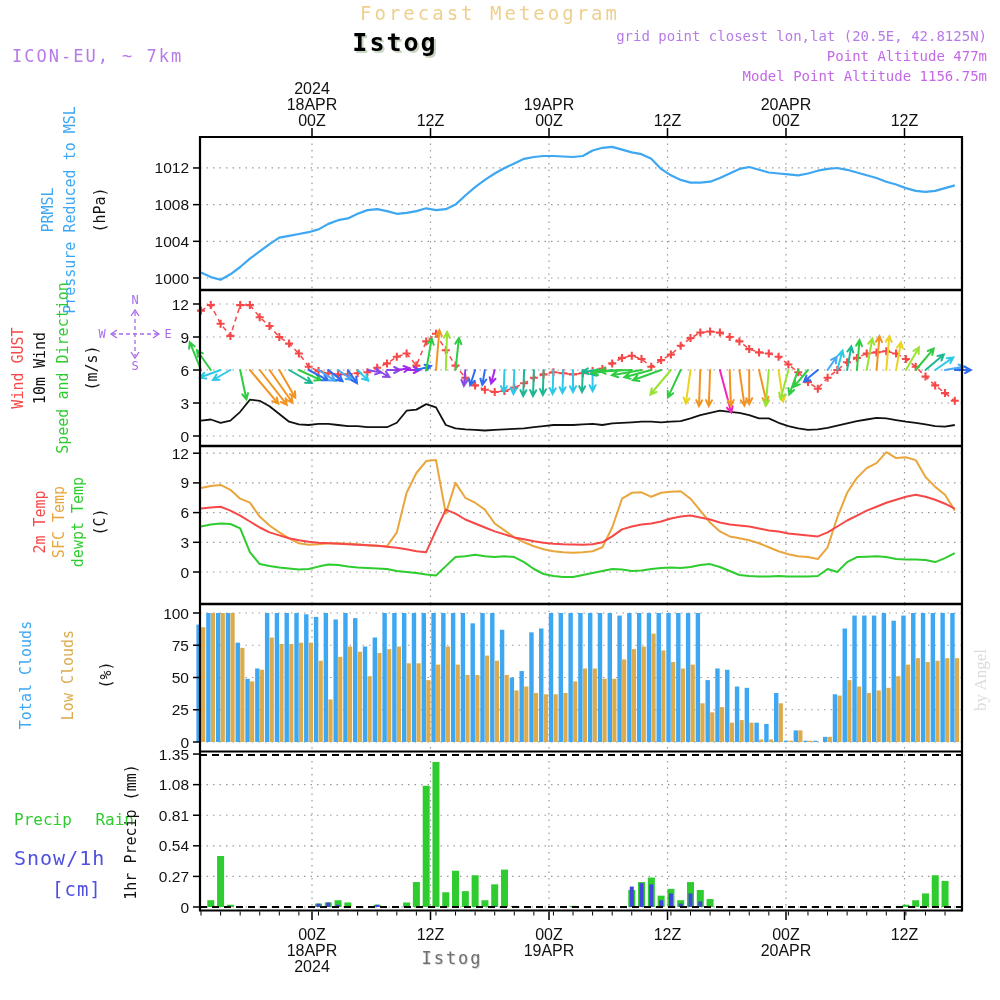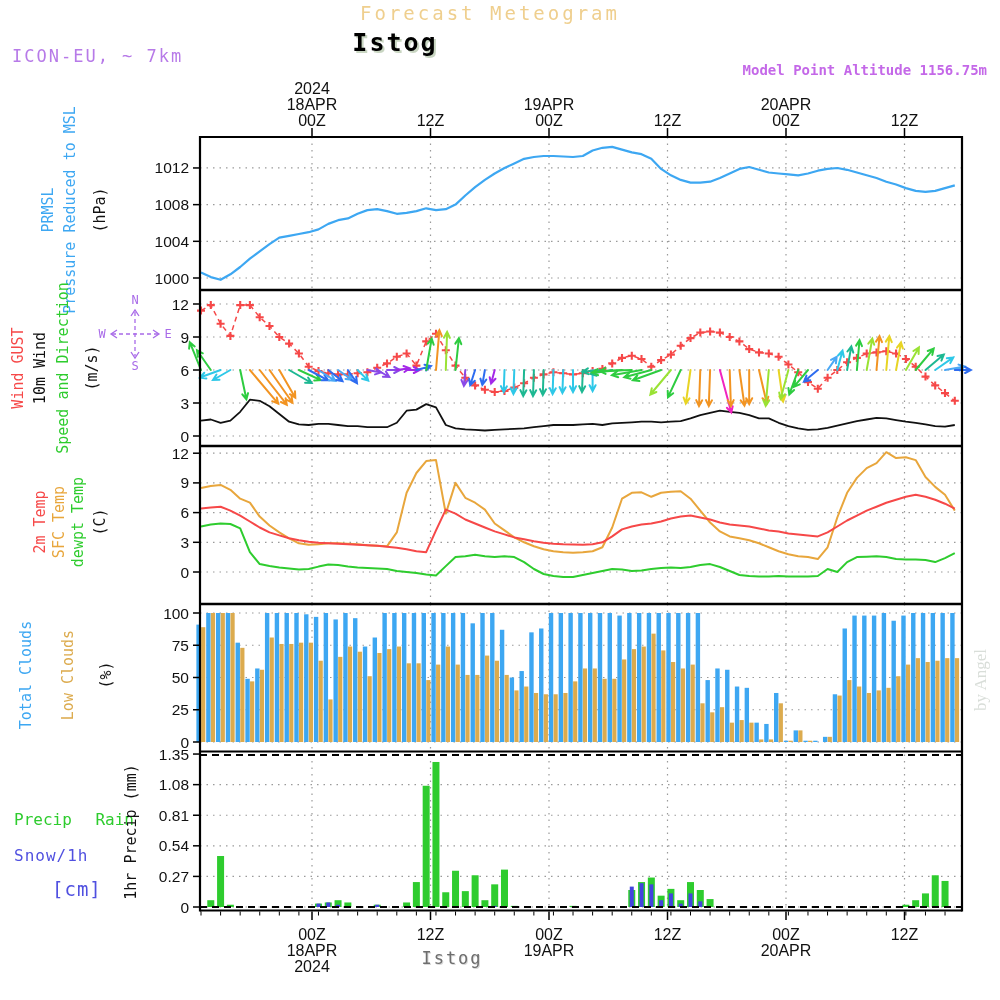--- a/index.html
+++ b/index.html
@@ -17,21 +17,23 @@
   .wm{color:#d9ded9;font-family:"Liberation Serif", serif;}
 </style>
 </head>
 <body>
 
 <div id="page">
 
   <div class="abs ctr" style="left:280px;top:2px;width:420px;font-size:19px;letter-spacing:3px;color:#efcf8e;text-align:center;">Forecast Meteogram</div>
   <div class="abs ctr title" style="left:320px;top:28px;width:150px;font-size:25px;letter-spacing:2px;">Istog</div>
   <div class="abs hdr-violet" style="left:12px;top:46px;font-size:17px;letter-spacing:2px;">ICON-EU, ~ 7km</div>
-  <div class="abs rt hdr-mag" style="left:585px;top:62px;width:402px;font-size:14px;font-weight:bold;">Model Point Altitude 1156.75m</div>
+  <div class="abs rt hdr-violet" style="left:585px;top:28px;width:402px;font-size:14px;">grid point closest lon,lat (20.5E, 42.8125N)</div>
+  <div class="abs rt hdr-mag" style="left:585px;top:48px;width:402px;font-size:14px;">Point Altitude 477m</div>
+  <div class="abs rt hdr-mag" style="left:585px;top:68px;width:402px;font-size:14px;">Model Point Altitude 1156.75m</div>
 
   <div class="vlab" style="left:48px;top:210px;font-size:15px;color:#3da7f2;">PRMSL</div>
   <div class="vlab" style="left:70px;top:210px;font-size:15px;color:#3da7f2;">Pressure Reduced to MSL</div>
   <div class="vlab" style="left:100px;top:210px;font-size:15px;color:#111;">(hPa)</div>
 
   <div class="vlab" style="left:18px;top:368px;font-size:15px;color:#f64848;">Wind GUST</div>
   <div class="vlab" style="left:40px;top:368px;font-size:15px;color:#111;">10m Wind</div>
   <div class="vlab" style="left:63px;top:368px;font-size:15px;color:#2ecc2e;">Speed and Direction</div>
   <div class="vlab" style="left:92px;top:368px;font-size:15px;color:#111;">(m/s)</div>
 
@@ -57,21 +59,21 @@
   <div class="vlab" style="left:40px;top:522px;font-size:15px;color:#f64848;">2m Temp</div>
   <div class="vlab" style="left:59px;top:522px;font-size:15px;color:#e8a63c;">SFC Temp</div>
   <div class="vlab" style="left:78px;top:522px;font-size:15px;color:#2ecc2e;">dewpt Temp</div>
   <div class="vlab" style="left:100px;top:522px;font-size:15px;color:#111;">(C)</div>
 
   <div class="vlab" style="left:26px;top:675px;font-size:15px;color:#3da7f2;">Total Clouds</div>
   <div class="vlab" style="left:68px;top:675px;font-size:15px;color:#dcab4e;">Low Clouds</div>
   <div class="vlab" style="left:106px;top:675px;font-size:15px;color:#111;">(%)</div>
 
   <div class="abs" style="left:14px;top:810px;font-size:16px;color:#2ecc2e;word-spacing:14px;">Precip Rain</div>
-  <div class="abs" style="left:14px;top:846px;font-size:16px;color:#5050e0;letter-spacing:1px;">Snow/1h</div>
+  <div class="abs" style="left:14px;top:846px;font-size:20px;color:#5050e0;letter-spacing:1px;">Snow/1h</div>
   <div class="abs" style="left:52px;top:878px;font-size:19px;color:#5050e0;letter-spacing:1px;">[cm]</div>
   <div class="vlab" style="left:131px;top:832px;font-size:15px;color:#111;">1hr Precip (mm)</div>
 
   <svg id="plot" width="1000" height="1000">
       <g>
         <line x1="312" y1="137" x2="312" y2="290" stroke="#9a9a9a" stroke-width="1.2" stroke-dasharray="1.5 5" fill="none"></line>
         <line x1="312" y1="290" x2="312" y2="446" stroke="#9a9a9a" stroke-width="1.2" stroke-dasharray="1.5 5" fill="none"></line>
         <line x1="312" y1="446" x2="312" y2="604" stroke="#9a9a9a" stroke-width="1.2" stroke-dasharray="1.5 5" fill="none"></line>
         <line x1="312" y1="604" x2="312" y2="751.5" stroke="#9a9a9a" stroke-width="1.2" stroke-dasharray="1.5 5" fill="none"></line>
         <line x1="312" y1="754.5" x2="312" y2="907" stroke="#9a9a9a" stroke-width="1.2" stroke-dasharray="1.5 5" fill="none"></line>

